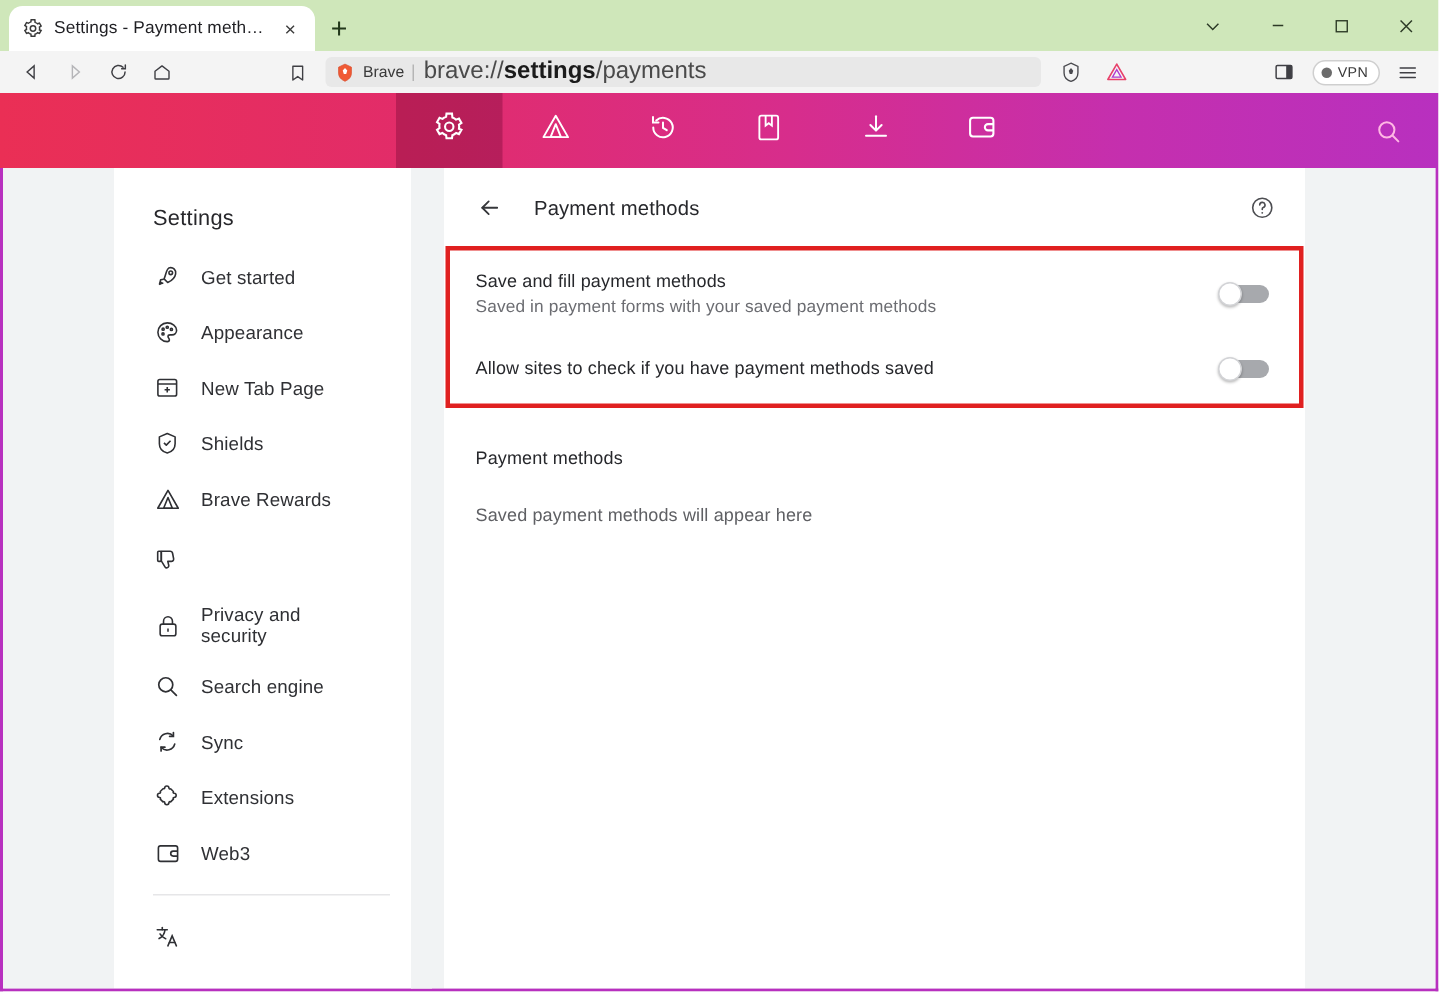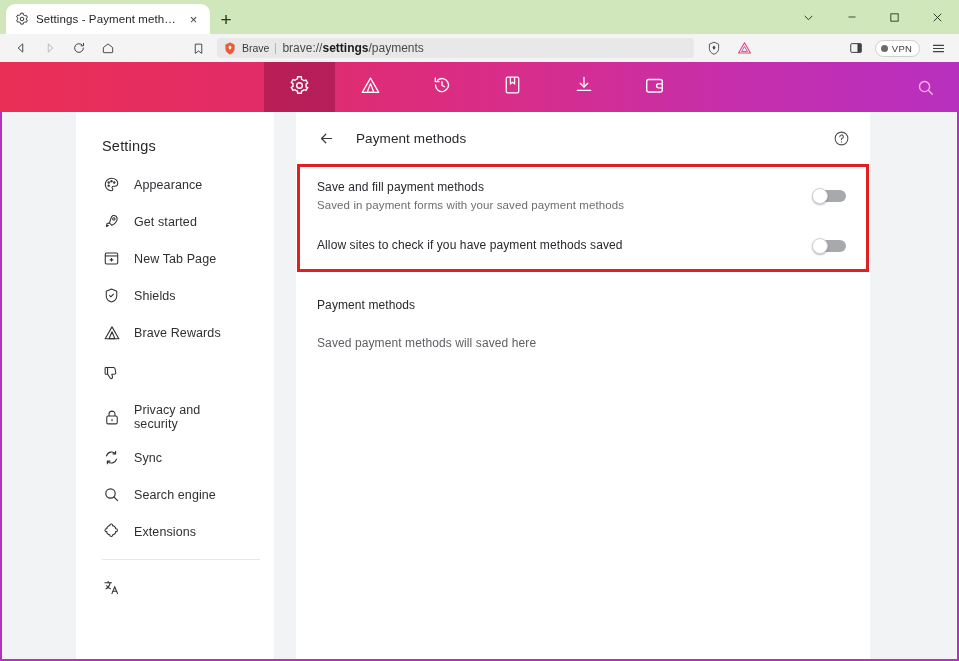--- a/index.html
+++ b/index.html
@@ -53,21 +53,21 @@
     color:#3f3f44; flex:0 0 29px;
   }
   .omnibox {
     flex:1 1 auto; height:20px; margin:0 6px 0 4px;
     background:#e8e8e8; border-radius:4px;
     display:flex; align-items:center; padding:0 7px; gap:6px; min-width:0;
   }
   .brave-badge { display:flex; align-items:center; gap:5px; flex:0 0 auto; }
   .brand-label { font-size:10.5px; color:#3a3a3a; }
   .omni-sep { width:1px; height:11px; background:#b5b5b5; flex:0 0 1px; }
-  .url { font-size:12px; color:#4a4a4a; white-space:nowrap; overflow:hidden; text-overflow:ellipsis; }
+  .url { font-size:16px; color:#4a4a4a; white-space:nowrap; overflow:hidden; text-overflow:ellipsis; }
   .url b { color:#1b1b1b; font-weight:700; }
   .tb-right { display:flex; align-items:center; gap:1px; flex:0 0 auto; }
   .vpn-pill {
     height:17px; border:1px solid #cfcfcf; border-radius:9px; background:#fff;
     display:flex; align-items:center; gap:4px; padding:0 7px 0 5px; margin:0 3px;
   }
   .vpn-dot { width:7px; height:7px; border-radius:50%; background:#6b6b6b; }
   .vpn-text { font-size:9.5px; color:#3a3a3a; letter-spacing:.2px; }
 
   
@@ -352,45 +352,45 @@
   <div class="page">
     <div class="page-left-gutter"></div>
 
     <div class="sidebar">
       <div class="sb-title">Settings</div>
 
       <div class="sb-list">
 
         <div class="sb-item">
           <span class="sb-icon">
+            <svg width="17" height="17" viewBox="0 0 24 24" fill="none" stroke="currentColor" stroke-width="1.5" stroke-linejoin="round">
+              <path d="M14.2 3.5c3.6-.6 6.3 2.1 5.7 5.7-.5 3.1-3.4 6.3-7.5 8.2l-3.4-3.4C10.9 9.9 11.1 4 14.2 3.5z"></path>
+              <circle cx="15.3" cy="8.3" r="1.7"></circle>
+              <path d="M8.8 14.3l-3 .5-1 3.9 3.5-.9"></path>
+                <path d="M4.5 19.4l2.3-2.3"></path>
+            </svg>
+          </span>
+          <span class="sb-label">Get started</span>
+        </div>
+
+        <div class="sb-item">
+          <span class="sb-icon">
             <svg width="17" height="17" viewBox="0 0 24 24" fill="none" stroke="currentColor" stroke-width="1.5">
               <path d="M12 3.2a8.8 8.8 0 1 0 0 17.6c1.3 0 2-.8 2-1.8 0-1.6-1.3-1.7-1.3-2.9 0-1 .8-1.6 2-1.6h1.7c2.5 0 4.4-1.8 4.4-4.3 0-4-4-7-8.8-7z"></path>
               <circle cx="8.1" cy="9.1" r="1"></circle>
                 <circle cx="12" cy="7.3" r="1"></circle>
                 <circle cx="15.9" cy="9.3" r="1"></circle>
                 <circle cx="8" cy="13.6" r="1"></circle>
             </svg>
           </span>
           <span class="sb-label">Appearance</span>
         </div>
 
         <div class="sb-item">
           <span class="sb-icon">
-            <svg width="17" height="17" viewBox="0 0 24 24" fill="none" stroke="currentColor" stroke-width="1.5" stroke-linejoin="round">
-              <path d="M14.2 3.5c3.6-.6 6.3 2.1 5.7 5.7-.5 3.1-3.4 6.3-7.5 8.2l-3.4-3.4C10.9 9.9 11.1 4 14.2 3.5z"></path>
-              <circle cx="15.3" cy="8.3" r="1.7"></circle>
-              <path d="M8.8 14.3l-3 .5-1 3.9 3.5-.9"></path>
-                <path d="M4.5 19.4l2.3-2.3"></path>
-            </svg>
-          </span>
-          <span class="sb-label">Get started</span>
-        </div>
-
-        <div class="sb-item">
-          <span class="sb-icon">
             <svg width="17" height="17" viewBox="0 0 24 24" fill="none" stroke="currentColor" stroke-width="1.5">
               <rect x="3.2" y="4.2" width="17.6" height="15.6" rx="1.8"></rect>
                 <path d="M3.2 8.4h17.6"></path>
               <path d="M12 11.4v5M9.5 13.9h5"></path>
             </svg>
           </span>
           <span class="sb-label">New Tab Page</span>
         </div>
 
         <div class="sb-item">
@@ -424,53 +424,62 @@
 
         <div class="sb-item two-line">
           <span class="sb-icon">
             <svg width="16" height="17" viewBox="0 0 22 24" fill="none" stroke="currentColor" stroke-width="1.5">
               <rect x="3.6" y="10" width="14.8" height="11" rx="2"></rect>
               <path d="M6.8 10V7.2a4.2 4.2 0 0 1 8.4 0V10"></path>
               <path d="M11 14v3.2"></path>
             </svg>
           </span>
           <span class="sb-label" style="max-width:100px">Privacy and security</span>
+        </div>
+
+        <div class="sb-item">
+          <span class="sb-icon">
+            <svg width="17" height="17" viewBox="0 0 24 24" fill="none" stroke="currentColor" stroke-width="1.6" stroke-linecap="round">
+              <circle cx="10.6" cy="10.6" r="6.6"></circle>
+                <path d="M15.4 15.4L20.6 20.6"></path>
+            </svg>
+          </span>
+          <span class="sb-label">Search engine</span>
         </div>
 
         <div class="sb-item">
           <span class="sb-icon">
             <svg width="17" height="17" viewBox="0 0 24 24" fill="none" stroke="currentColor" stroke-width="1.6" stroke-linecap="round">
               <path d="M5 9.8A7.4 7.4 0 0 1 17.6 6.6"></path>
                 <path d="M19 14.2A7.4 7.4 0 0 1 6.4 17.4"></path>
               <path d="M17.8 3.3v3.6h-3.6"></path>
                 <path d="M6.2 20.7v-3.6h3.6"></path>
             </svg>
           </span>
           <span class="sb-label">Sync</span>
         </div>
 
         <div class="sb-item">
           <span class="sb-icon">
-            <svg width="17" height="17" viewBox="0 0 24 24" fill="none" stroke="currentColor" stroke-width="1.6" stroke-linecap="round">
-              <circle cx="10.6" cy="10.6" r="6.6"></circle>
-                <path d="M15.4 15.4L20.6 20.6"></path>
-            </svg>
-          </span>
-          <span class="sb-label">Search engine</span>
-        </div>
-
-        <div class="sb-item">
-          <span class="sb-icon">
             <svg width="17" height="17" viewBox="0 0 24 24" fill="none" stroke="currentColor" stroke-width="1.5" stroke-linejoin="round">
               <path d="M9.6 3.4a2 2 0 0 1 4 0c0 .9 1 1.1 1.6.6l2.6 2.6c-.5.6-.3 1.6.6 1.6a2 2 0 0 1 0 4c-.9 0-1.1 1-.6 1.6l-2.6 2.6c-.6-.5-1.6-.3-1.6.6a2 2 0 0 1-4 0c0-.9-1-1.1-1.6-.6l-2.6-2.6c.5-.6.3-1.6-.6-1.6a2 2 0 0 1 0-4c.9 0 1.1-1 .6-1.6L8 4a1.9 1.9 0 0 0 1.6-.6z"></path>
             </svg>
           </span>
           <span class="sb-label">Extensions</span>
         </div>
 
+        <div class="sb-item">
+          <span class="sb-icon">
+            <svg width="18" height="16" viewBox="0 0 24 22" fill="none" stroke="currentColor" stroke-width="1.5">
+              <rect x="3.2" y="4" width="17.6" height="14.2" rx="2"></rect>
+              <path d="M20.8 8.8h-4a2.3 2.3 0 0 0 0 4.6h4"></path>
+            </svg>
+          </span>
+          <span class="sb-label">Web3</span>
+        </div>
 
         <div class="sb-divider"></div>
 
 
         <div class="sb-item">
           <span class="sb-icon">
             <svg width="17" height="17" viewBox="0 0 24 24" fill="none" stroke="currentColor" stroke-width="1.5" stroke-linecap="round">
               <path d="M2.6 5.4h9.4"></path>
                 <path d="M7.3 3.4v2"></path>
               <path d="M9.9 5.4c-.4 3.6-2.6 6.8-5.6 8.3"></path>
@@ -540,21 +549,21 @@
             </div>
             <div class="toggle">
               <span class="track"></span>
               <span class="knob"></span>
             </div>
           </div>
 
         </div>
 
         <div class="section-title">Payment methods</div>
-        <div class="empty-text">Saved payment methods will saved here</div>
+        <div class="empty-text">Saved payment methods will appear here</div>
 
         <div class="hl-box"></div>
       </div>
 
       <div class="card-tail"></div>
     </div>
   </div>
 
 </div>
 

